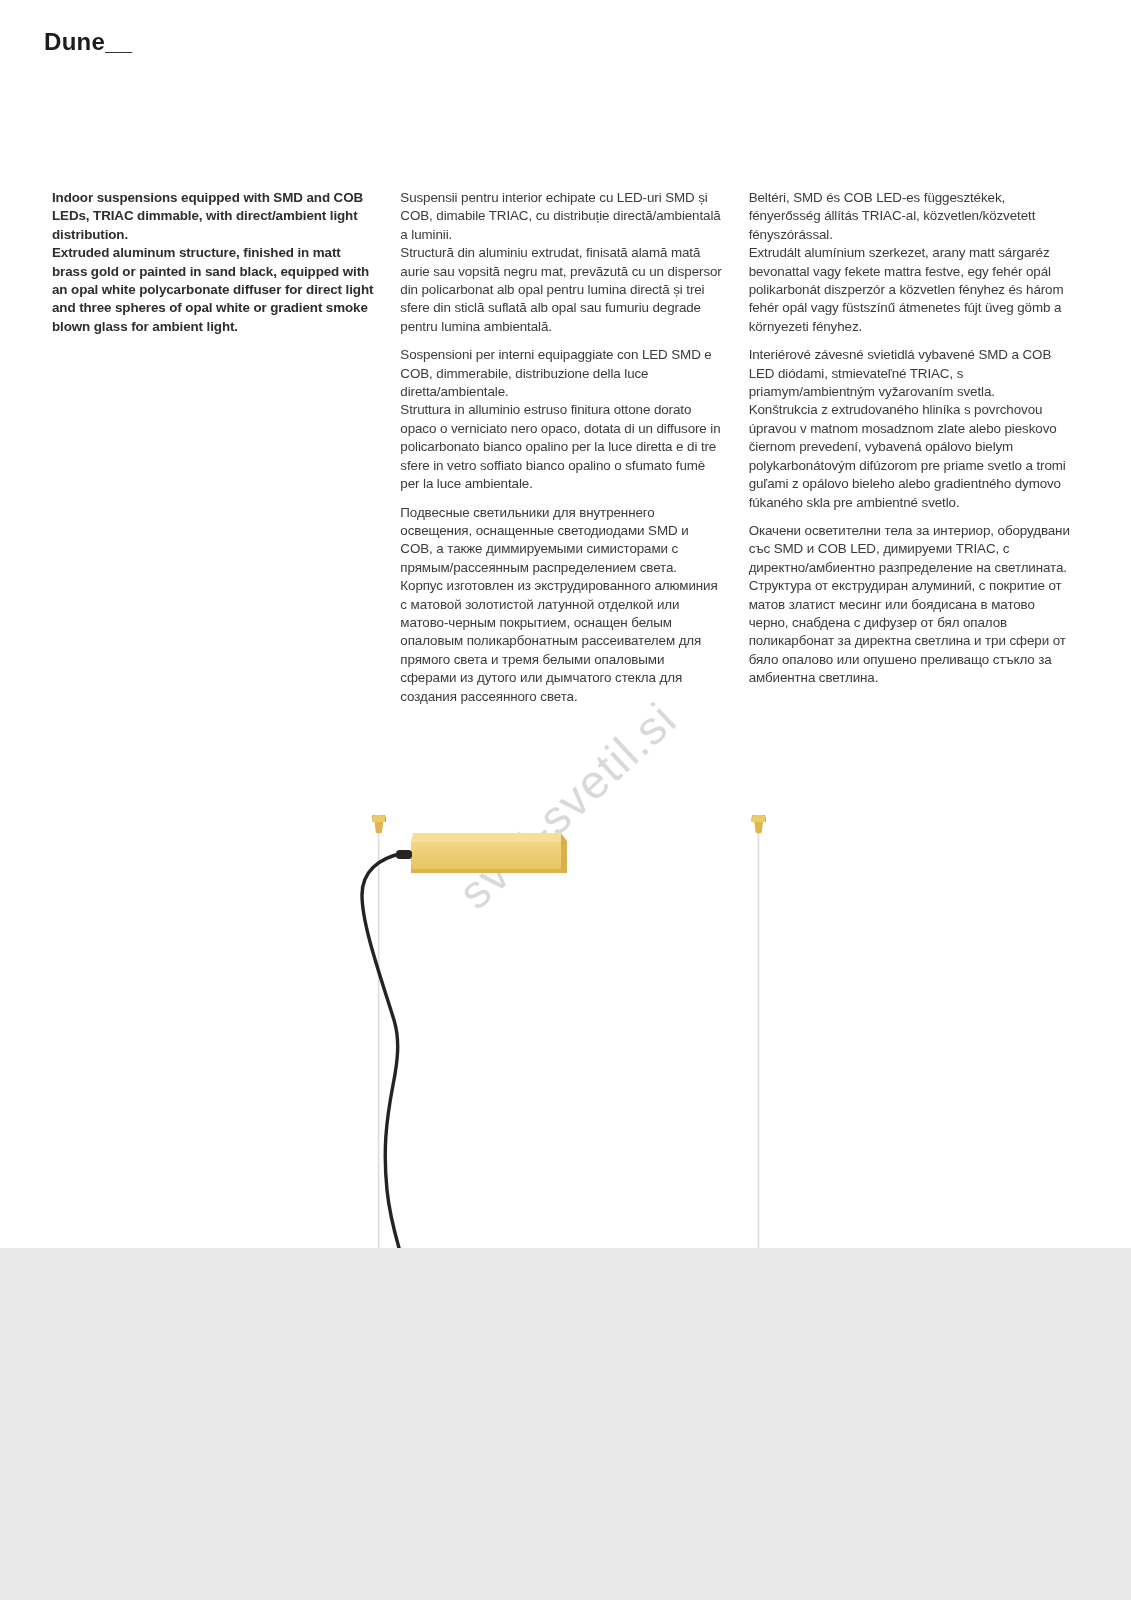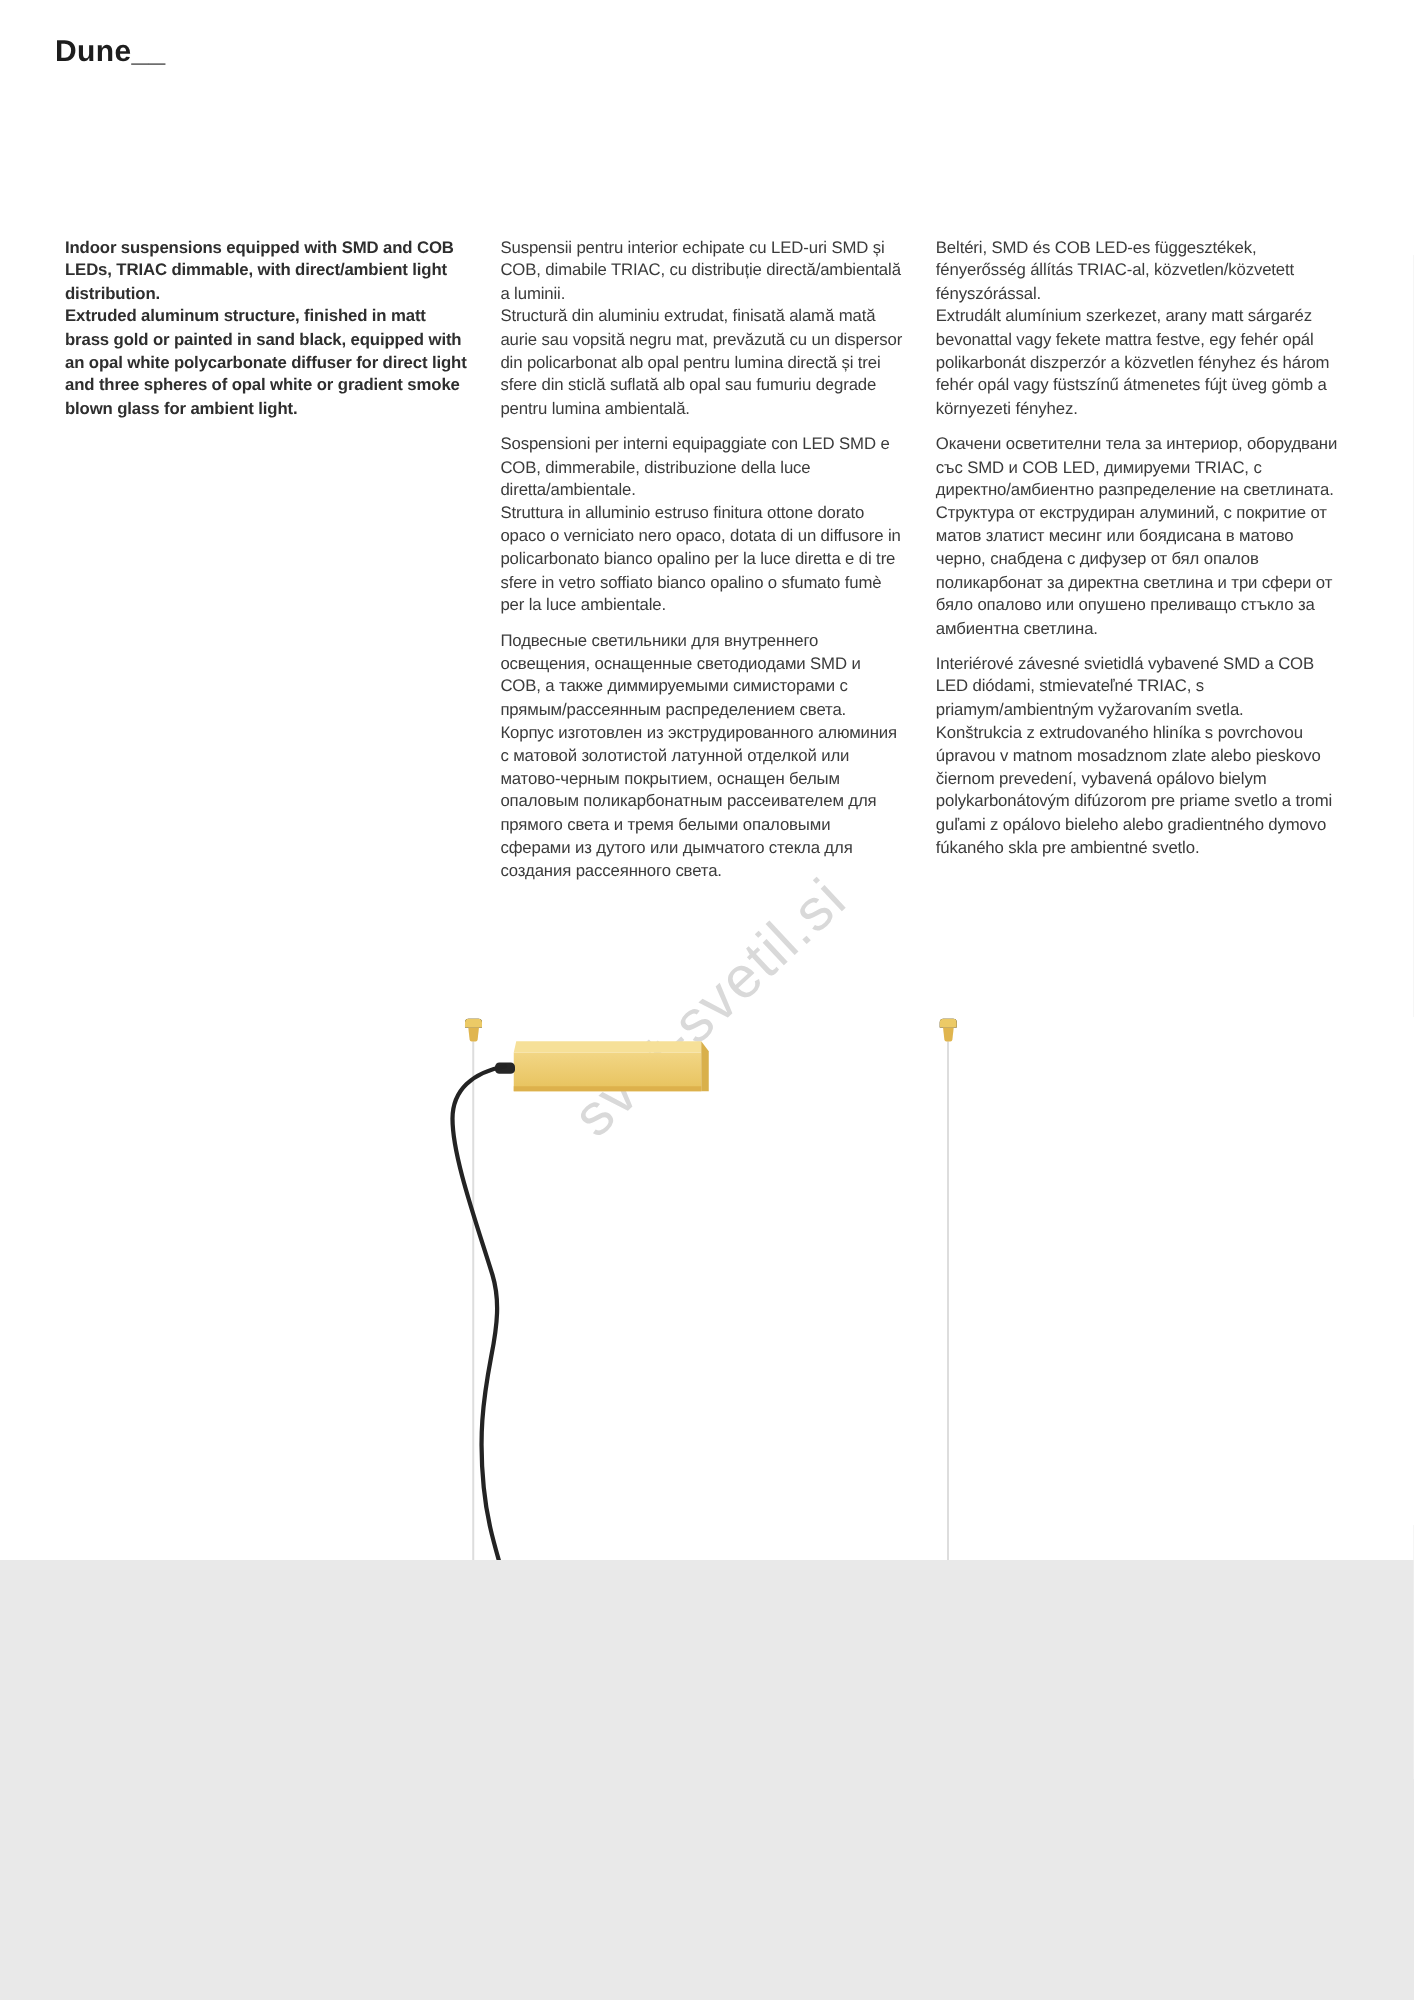--- a/index.html
+++ b/index.html
@@ -80,24 +80,24 @@
       <p class="block">Suspensii pentru interior echipate cu LED-uri SMD și COB, dimabile TRIAC, cu distribuție directă/ambientală a luminii.
 Structură din aluminiu extrudat, finisată alamă mată aurie sau vopsită negru mat, prevăzută cu un dispersor din policarbonat alb opal pentru lumina directă și trei sfere din sticlă suflată alb opal sau fumuriu degrade pentru lumina ambientală.</p>
       <p class="block">Sospensioni per interni equipaggiate con LED SMD e COB, dimmerabile, distribuzione della luce diretta/ambientale.
 Struttura in alluminio estruso finitura ottone dorato opaco o verniciato nero opaco, dotata di un diffusore in policarbonato bianco opalino per la luce diretta e di tre sfere in vetro soffiato bianco opalino o sfumato fumè per la luce ambientale.</p>
       <p class="block">Подвесные светильники для внутреннего освещения, оснащенные светодиодами SMD и COB, а также диммируемыми симисторами с прямым/рассеянным распределением света.
 Корпус изготовлен из экструдированного алюминия с матовой золотистой латунной отделкой или матово-черным покрытием, оснащен белым опаловым поликарбонатным рассеивателем для прямого света и тремя белыми опаловыми сферами из дутого или дымчатого стекла для создания рассеянного света.</p>
     </div>
     <div class="col">
       <p class="block">Beltéri, SMD és COB LED-es függesztékek, fényerősség állítás TRIAC-al, közvetlen/közvetett fényszórással.
 Extrudált alumínium szerkezet, arany matt sárgaréz bevonattal vagy fekete mattra festve, egy fehér opál polikarbonát diszperzór a közvetlen fényhez és három fehér opál vagy füstszínű átmenetes fújt üveg gömb a környezeti fényhez.</p>
+      <p class="block">Interiérové závesné svietidlá vybavené SMD a COB LED diódami, stmievateľné TRIAC, s priamym/ambientným vyžarovaním svetla.
+Konštrukcia z extrudovaného hliníka s povrchovou úpravou v matnom mosadznom zlate alebo pieskovo čiernom prevedení, vybavená opálovo bielym polykarbonátovým difúzorom pre priame svetlo a tromi guľami z opálovo bieleho alebo gradientného dymovo fúkaného skla pre ambientné svetlo.</p>
       <p class="block">Окачени осветителни тела за интериор, оборудвани със SMD и COB LED, димируеми TRIAC, с директно/амбиентно разпределение на светлината.
 Структура от екструдиран алуминий, с покритие от матов златист месинг или боядисана в матово черно, снабдена с дифузер от бял опалов поликарбонат за директна светлина и три сфери от бяло опалово или опушено преливащо стъкло за амбиентна светлина.</p>
-      <p class="block">Interiérové závesné svietidlá vybavené SMD a COB LED diódami, stmievateľné TRIAC, s priamym/ambientným vyžarovaním svetla.
-Konštrukcia z extrudovaného hliníka s povrchovou úpravou v matnom mosadznom zlate alebo pieskovo čiernom prevedení, vybavená opálovo bielym polykarbonátovým difúzorom pre priame svetlo a tromi guľami z opálovo bieleho alebo gradientného dymovo fúkaného skla pre ambientné svetlo.</p>
     </div>
   </section>
 
   <div class="watermark">svet-svetil.si</div>
 
   <svg class="figure" width="1131" height="1600" viewBox="0 0 1131 1600" aria-hidden="true">
     <defs>
       <radialGradient id="sphereG" cx="42%" cy="36%" r="68%">
         <stop offset="0%" stop-color="#fffefa"></stop>
         <stop offset="45%" stop-color="#fdf8e9"></stop>

